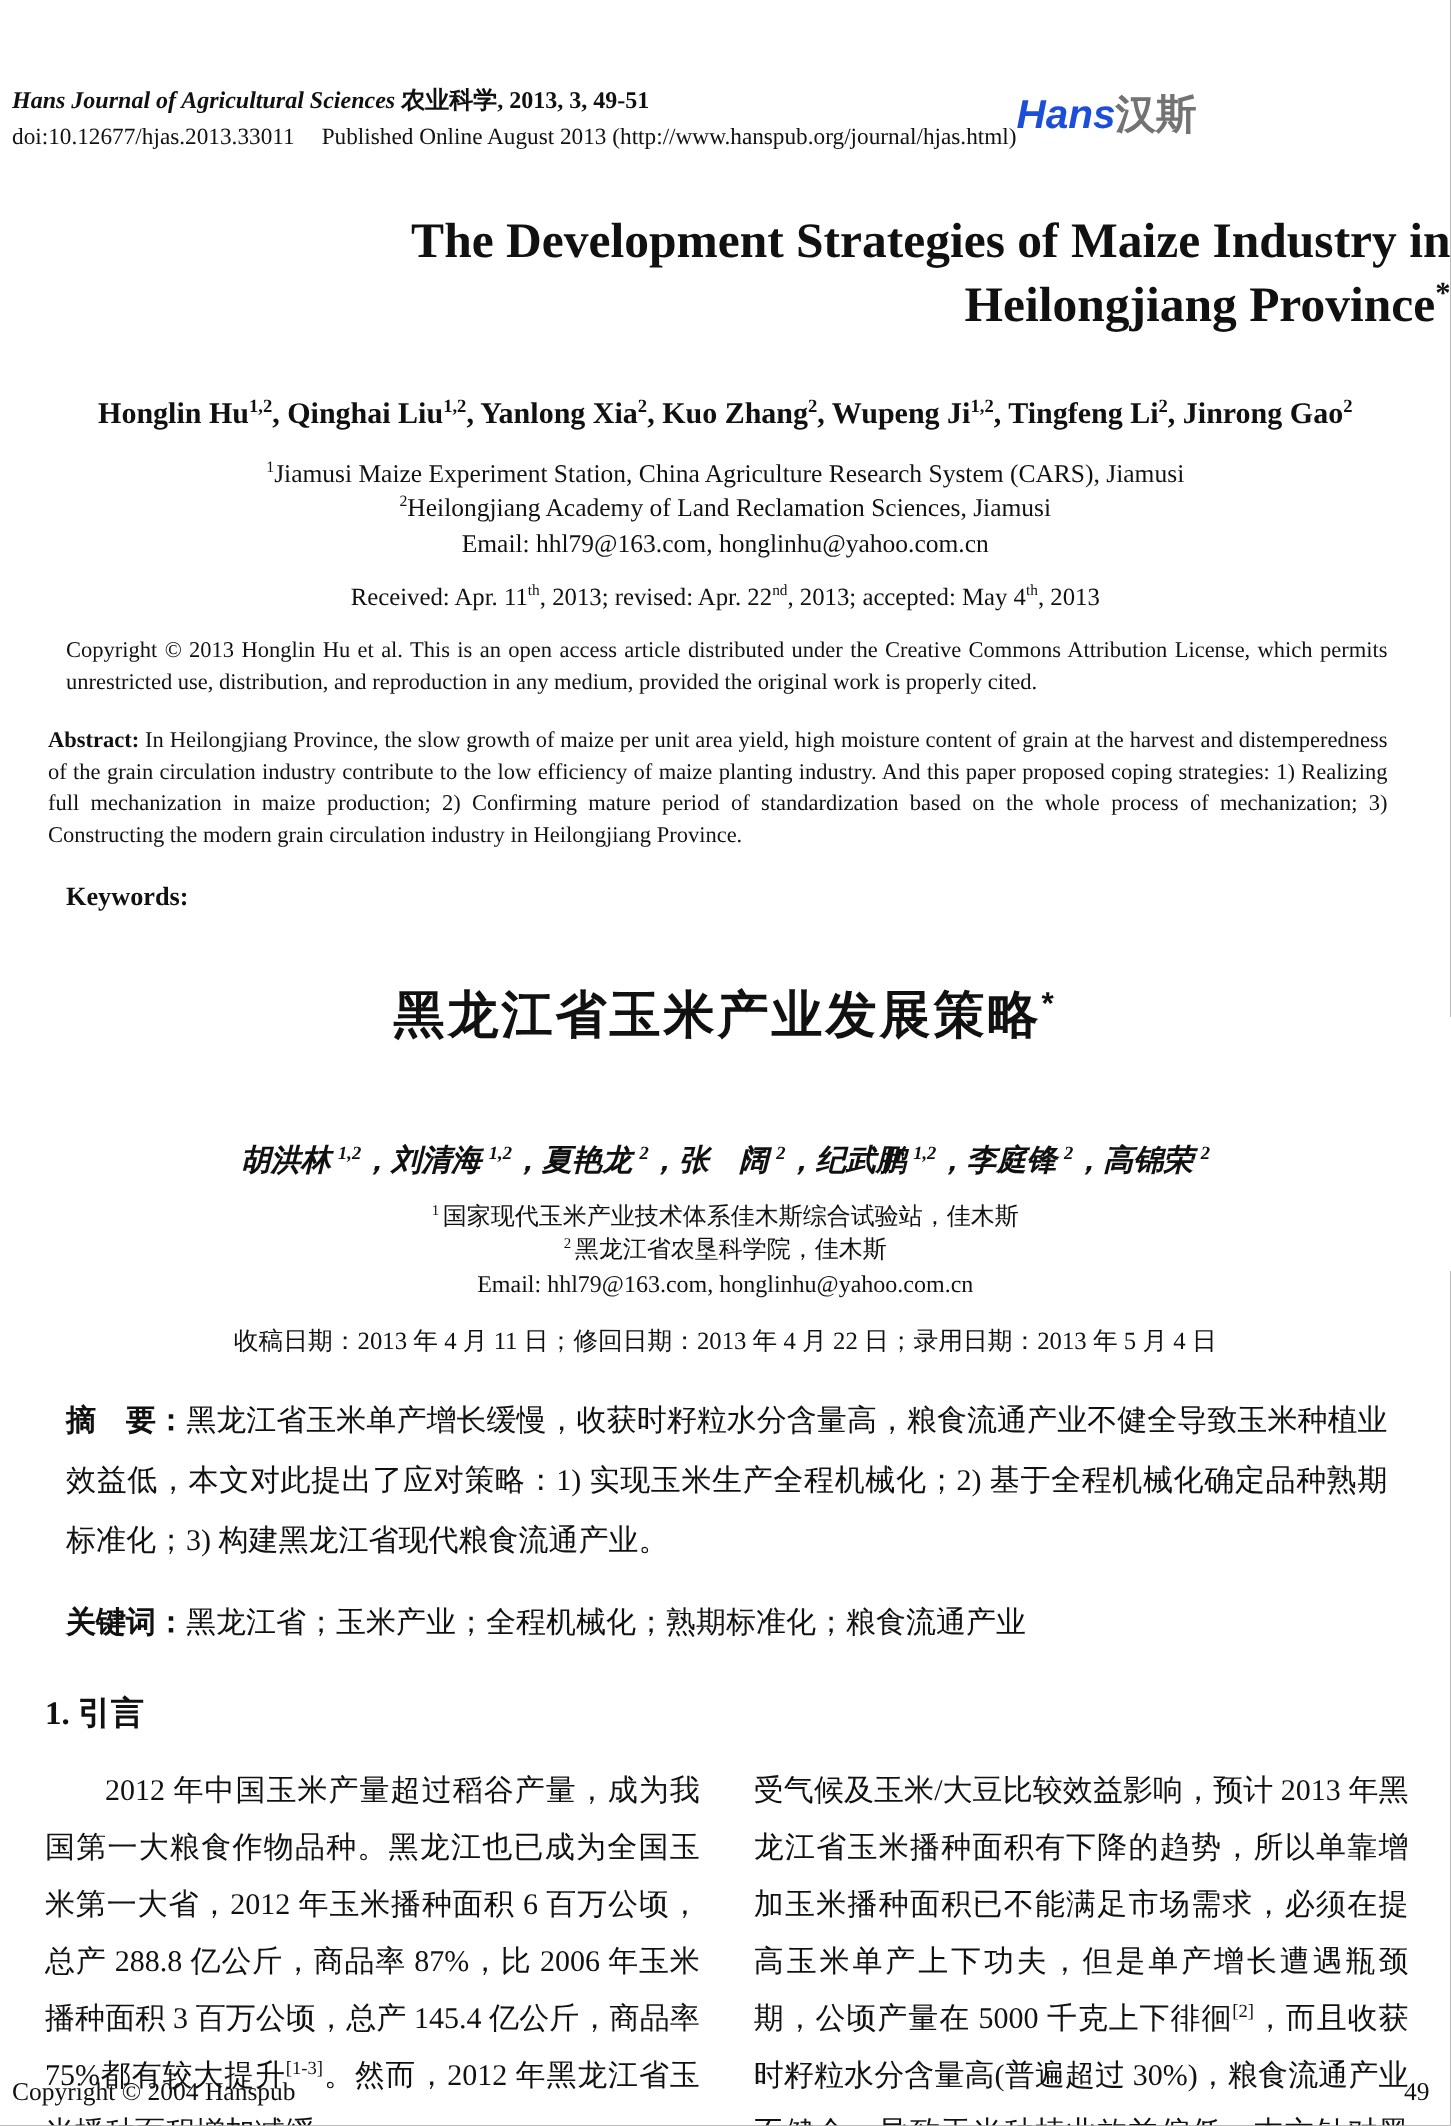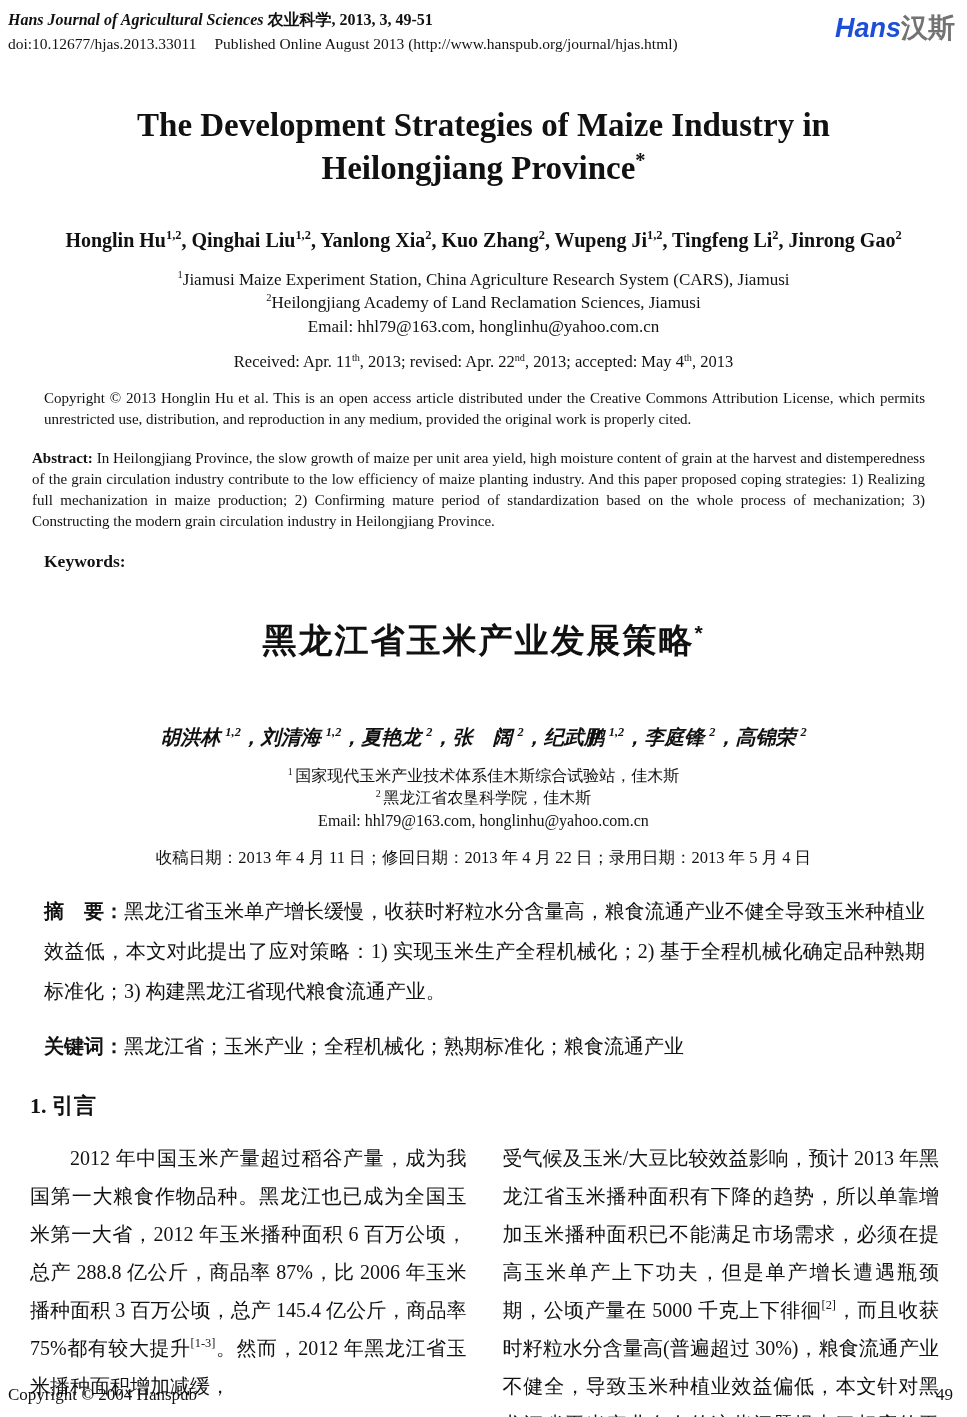--- a/index.html
+++ b/index.html
@@ -7,30 +7,30 @@
     position:relative;
     width:967px;height:1417px;
     background:#ffffff;
     color:#111;
     font-family:"Liberation Serif","DejaVu Serif",serif;
     overflow:hidden;
     margin:0 auto;
   }
   sup{font-size:62%;line-height:0;}
   
-  .header{display:flex;justify-content:space-between;align-items:flex-start;padding:8px 12px 0 8px;}
+  .header{display:flex;align-items:flex-start;padding:8px 12px 0 8px;margin-top:48px;}
   .header-left{font-size:16px;line-height:1.45;}
   .journal-name{font-weight:bold;font-style:italic;}
   .journal-cn{font-weight:bold;}
   .doi-line{font-size:15.5px;font-weight:normal;font-style:normal;margin-top:2px;}
   .doi-line .gap{display:inline-block;width:18px;}
   .logo{font-family:"Liberation Sans","DejaVu Sans",sans-serif;font-size:27px;font-weight:bold;white-space:nowrap;margin-top:2px;}
   .logo-hans{font-style:italic;}
   
-  .title-en{margin-top:48px;text-align:center;font-size:33px;font-weight:bold;line-height:1.32;}
+  .title-en{margin-top:36px;text-align:right;font-size:33px;font-weight:bold;line-height:1.32;}
   .authors-en{margin-top:38px;text-align:center;font-size:20px;font-weight:bold;}
   .affils-en{margin-top:16px;text-align:center;font-size:17px;line-height:1.38;}
   .received{margin-top:14px;text-align:center;font-size:16.5px;}
   .copyright{margin:16px 42px 0 44px;font-size:15px;line-height:1.4;text-align:justify;}
   .abstract-en{margin:18px 42px 0 32px;font-size:15px;line-height:1.4;text-align:justify;}
   .keywords-en{display:flex;margin:17px 42px 0 44px;font-size:17.5px;line-height:1.4;}
   .keywords-en .kw-label{font-weight:bold;white-space:nowrap;margin-right:6px;}
   
   .title-cn{margin-top:44px;text-align:center;font-size:34px;font-weight:bold;
             font-family:"Liberation Sans","DejaVu Sans",sans-serif;letter-spacing:2px;}

